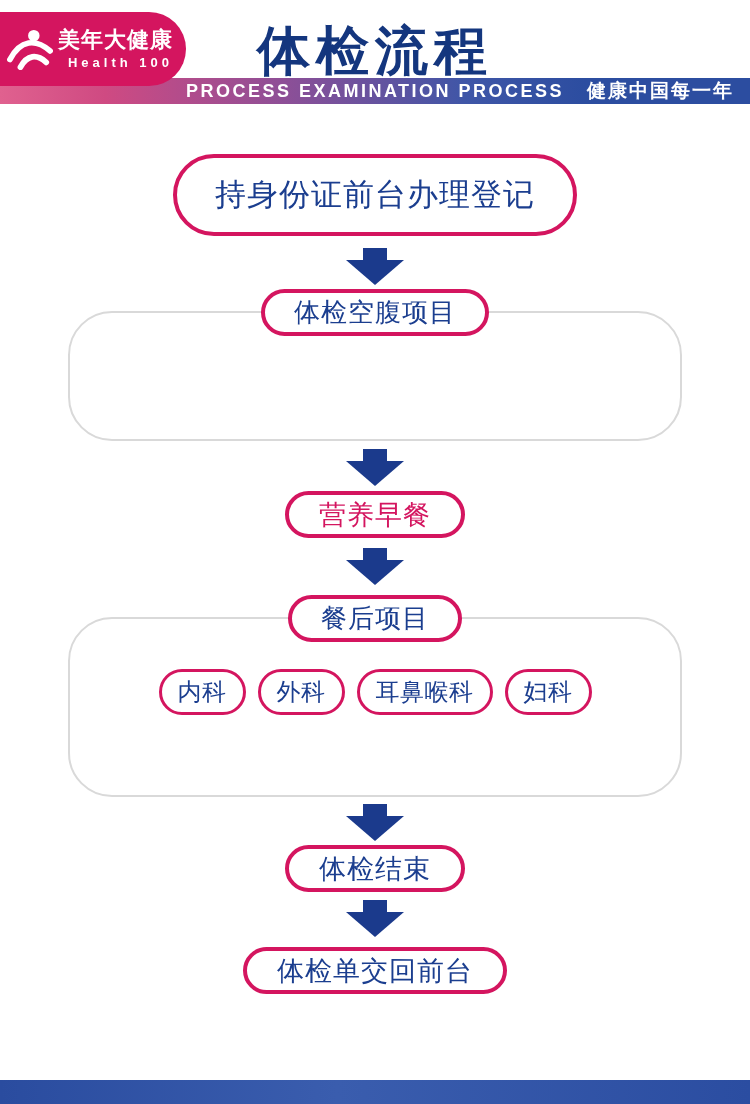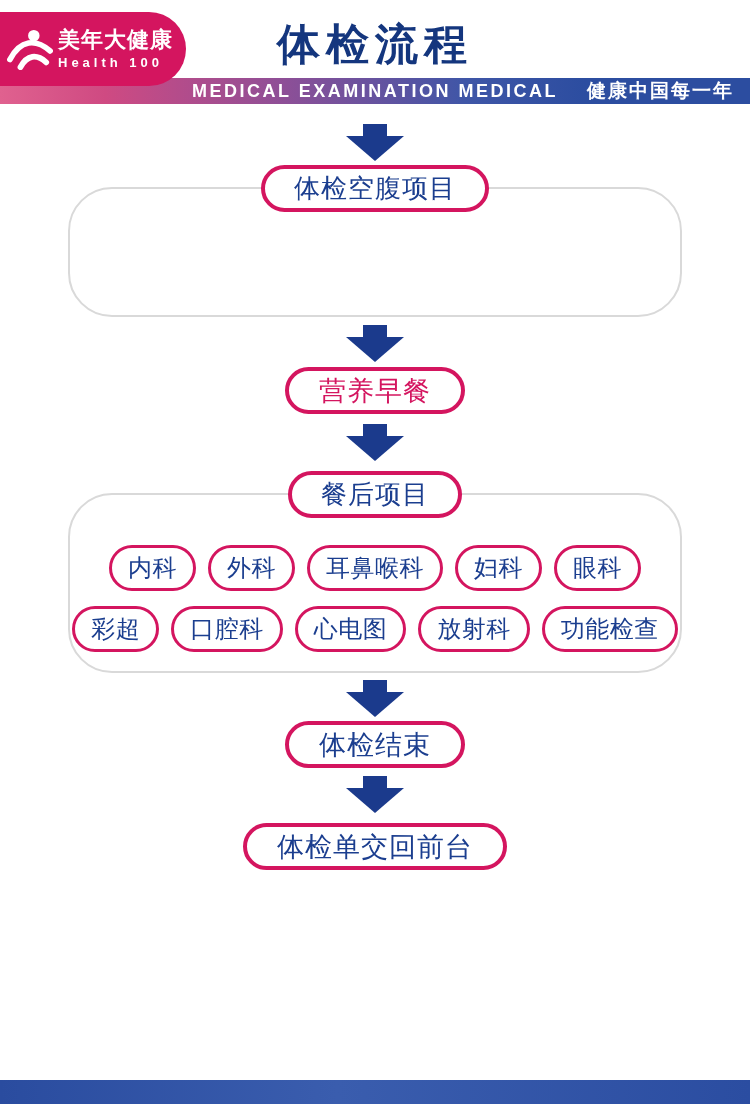--- a/index.html
+++ b/index.html
@@ -33,25 +33,25 @@
   .logo {
     position: absolute; left: 0; top: 12px; width: 186px; height: 74px;
     background: #d4155f;
     border-radius: 0 37px 37px 0;
     display: flex; align-items: center; gap: 4px;
     padding-left: 6px; z-index: 2;
   }
   .logo-icon { width: 48px; height: 44px; display: flex; align-items: center; justify-content: center; }
   .logo-text { display: flex; flex-direction: column; line-height: 1.15; }
   .brand-cn { color: #ffffff; font-weight: bold; font-size: 22px; letter-spacing: 1px; }
-  .brand-en { color: #ffffff; font-weight: bold; font-size: 13px; letter-spacing: 4px; margin-top: 3px; }
+  .brand-en { color: #ffffff; font-weight: bold; font-size: 13px; letter-spacing: 4px; margin-top: 3px; text-align: right; }
 
   .title {
     position: absolute; left: 50%; transform: translateX(-50%); top: 16px;
-    font-size: 43px; font-weight: bold; color: #14367e; letter-spacing: 6px;
+    font-size: 53px; font-weight: bold; color: #14367e; letter-spacing: 6px;
     white-space: nowrap;
   }
 
   
   .flow { display: flex; flex-direction: column; align-items: center; }
 
   .pill {
     background: #ffffff;
     border: 4px solid #d4155f;
     border-radius: 60px;
@@ -123,27 +123,28 @@
       </span>
       <span class="logo-text">
         <span class="brand-cn">美年大健康</span>
         <span class="brand-en">Health 100</span>
       </span>
     </div>
 
     <h1 class="title">体检流程</h1>
 
     <div class="subbar">
-      <span class="sub-en">MEDICAL EXAMINATION MEDICAL</span>
+      <span class="sub-en">PROCESS EXAMINATION PROCESS</span>
       <span class="tagline">健康中国每一年</span>
     </div>
   </header>
 
   <main class="flow">
 
+    <div class="pill pill-step1">持身份证前台办理登记</div>
 
     <div class="arrow arrow-1">
       <div class="stem"></div>
       <div class="head"></div>
     </div>
 
     <section class="group group-1">
       <div class="pill group-title">体检空腹项目</div>
     </section>
 
@@ -159,28 +160,20 @@
       <div class="head"></div>
     </div>
 
     <section class="group group-2">
       <div class="pill group-title">餐后项目</div>
       <div class="group-row">
         <div class="pill pill-item">内科</div>
         <div class="pill pill-item">外科</div>
         <div class="pill pill-item">耳鼻喉科</div>
         <div class="pill pill-item">妇科</div>
-        <div class="pill pill-item">眼科</div>
-      </div>
-      <div class="group-row">
-        <div class="pill pill-item">彩超</div>
-        <div class="pill pill-item">口腔科</div>
-        <div class="pill pill-item">心电图</div>
-        <div class="pill pill-item">放射科</div>
-        <div class="pill pill-item">功能检查</div>
       </div>
     </section>
 
     <div class="arrow arrow-4">
       <div class="stem"></div>
       <div class="head"></div>
     </div>
 
     <div class="pill pill-mid pill-end">体检结束</div>
 

